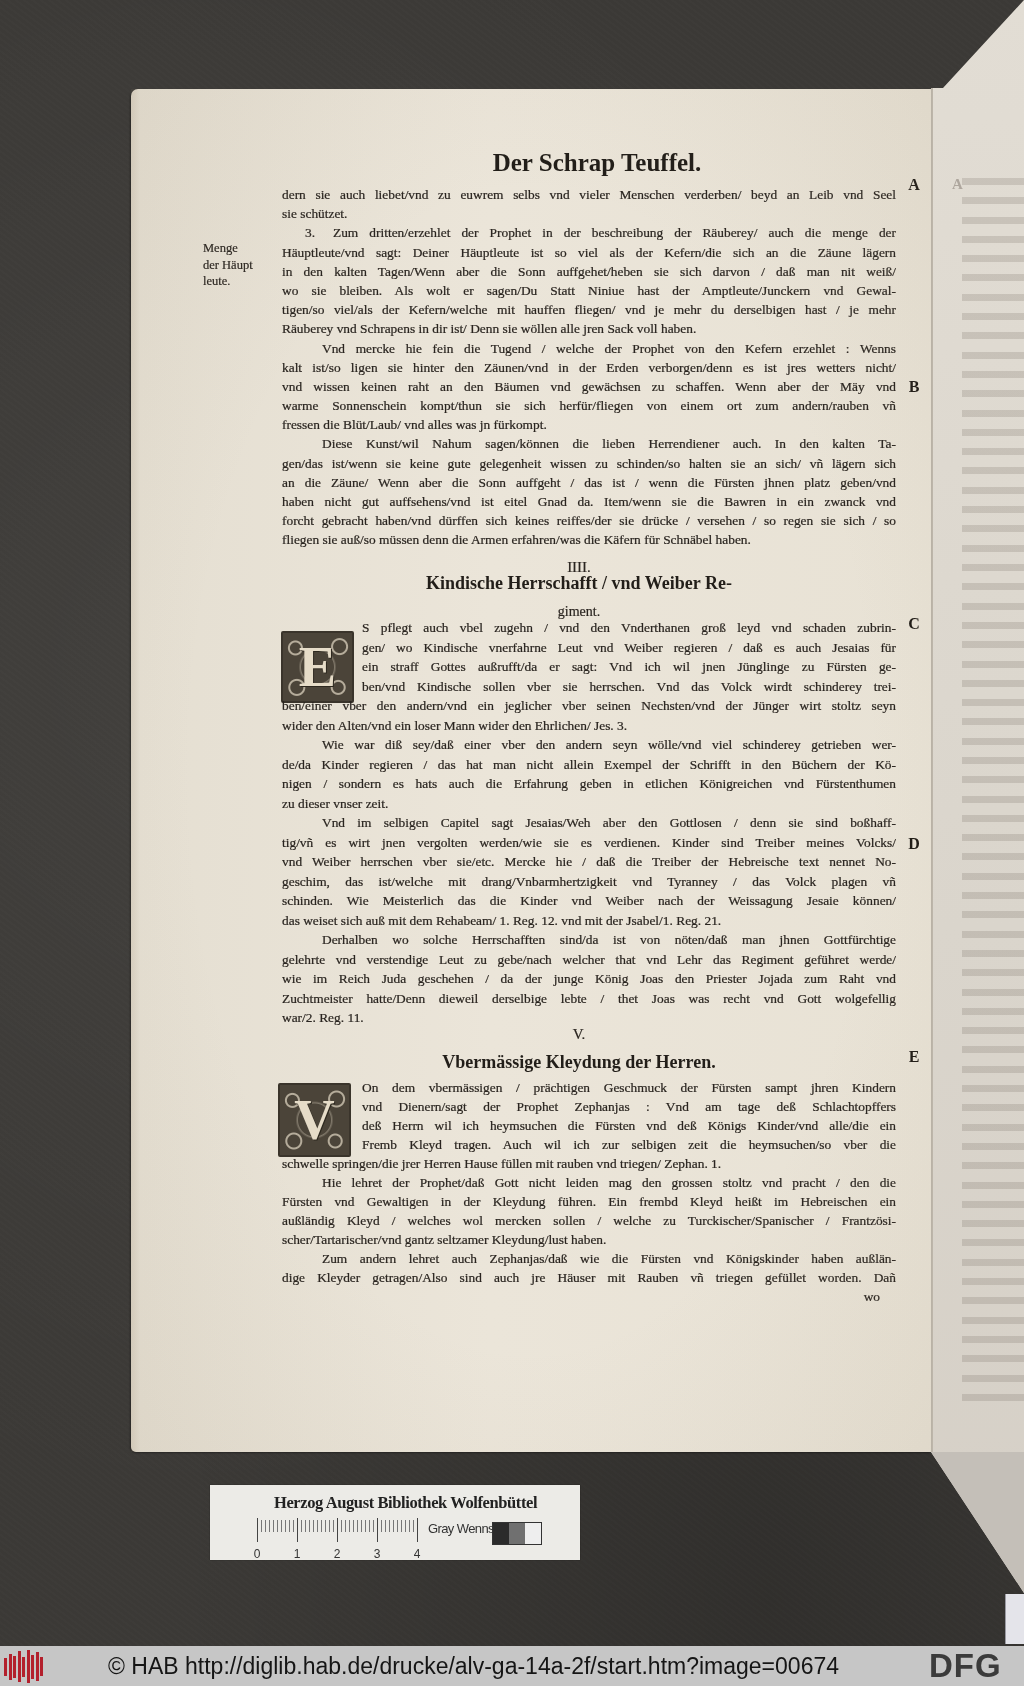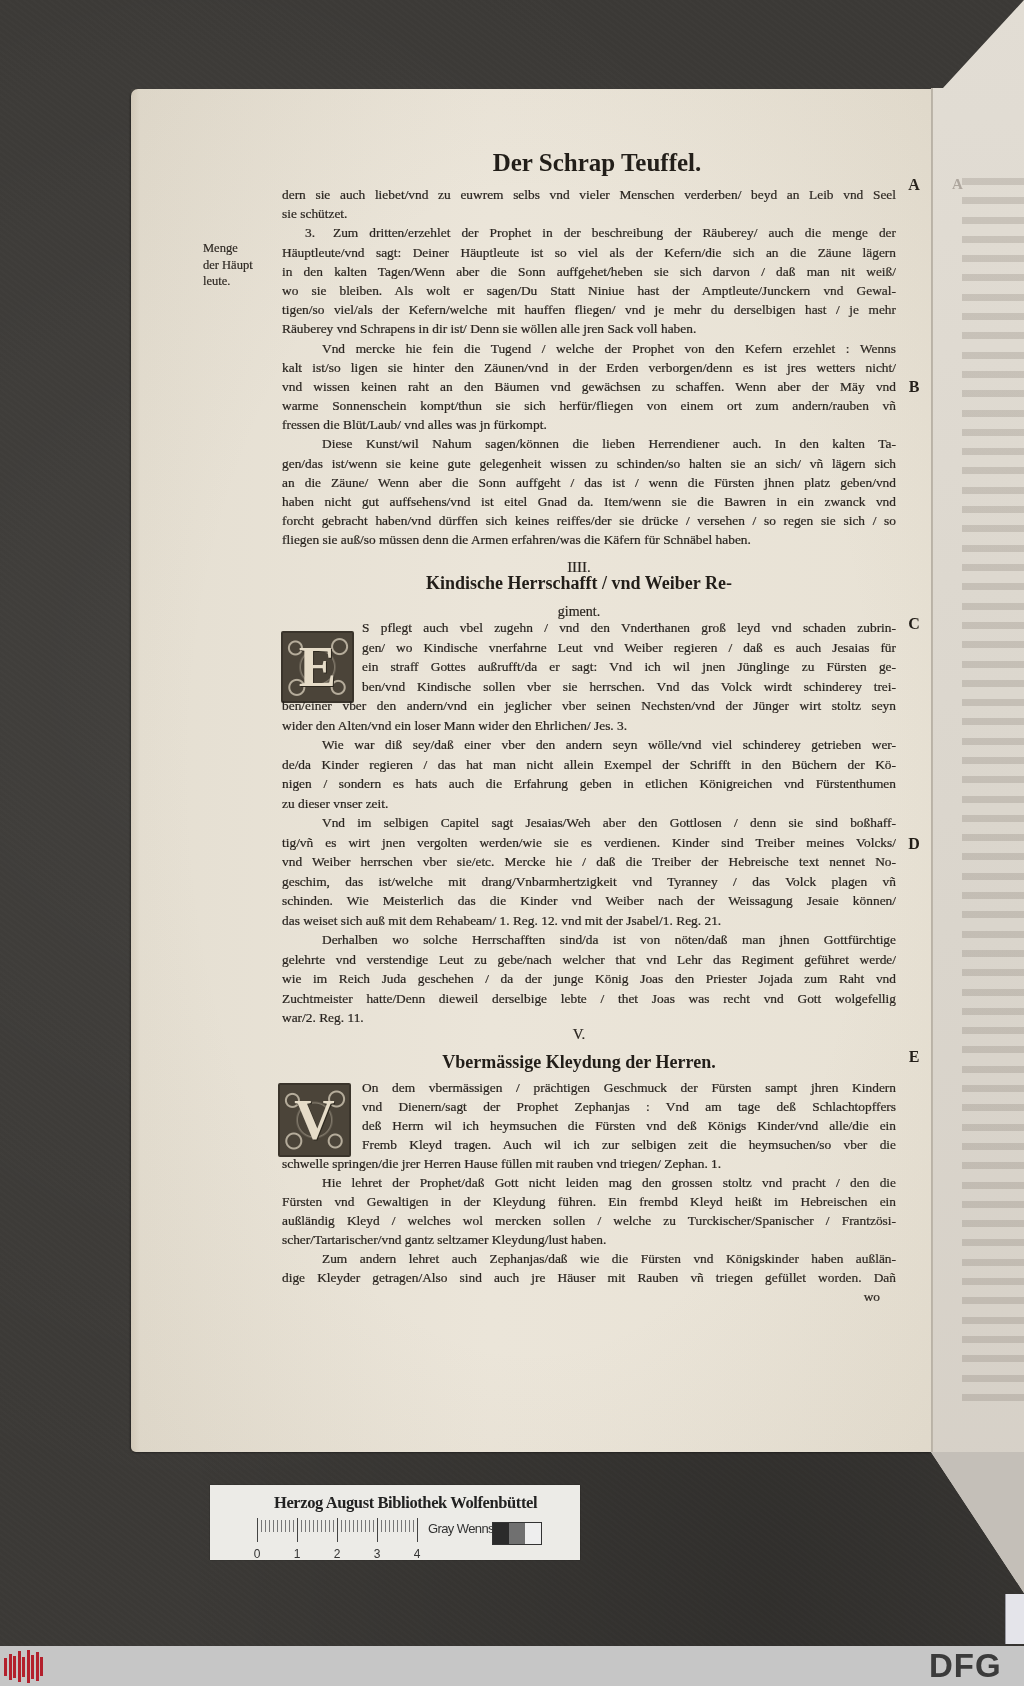--- a/index.html
+++ b/index.html
@@ -295,14 +295,15 @@
     <span style="height:18px"></span>
       <span style="height:26px"></span>
       <span style="height:22px"></span>
     <span style="height:31px"></span>
       <span style="height:20px"></span>
       <span style="height:33px"></span>
     <span style="height:24px"></span>
       <span style="height:29px"></span>
       <span style="height:19px"></span>
   </div>
+  <div class="footer-text">© HAB http://diglib.hab.de/drucke/alv-ga-14a-2f/start.htm?image=00674</div>
   <div class="dfg-logo">DFG</div>
 </div>
 
 </body></html>

